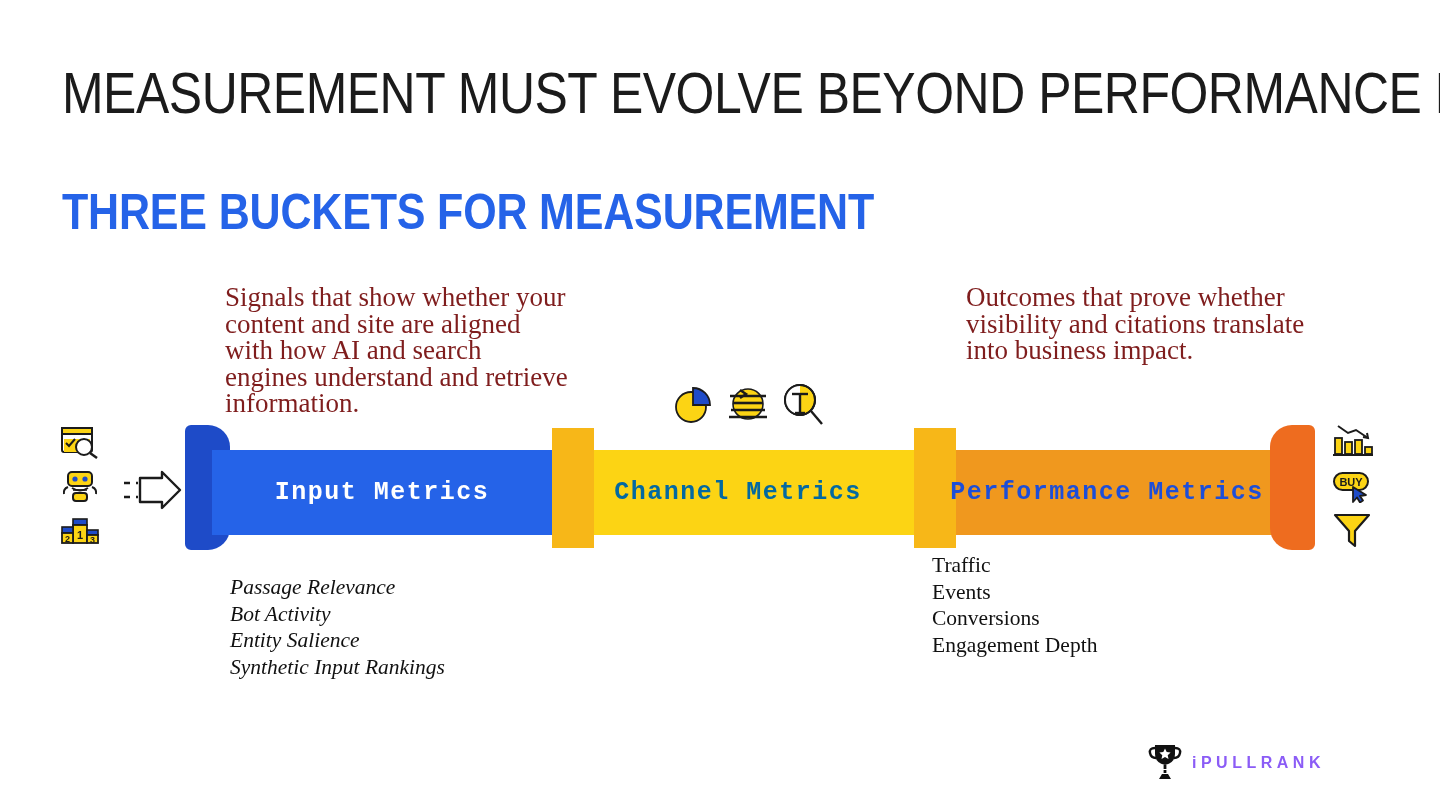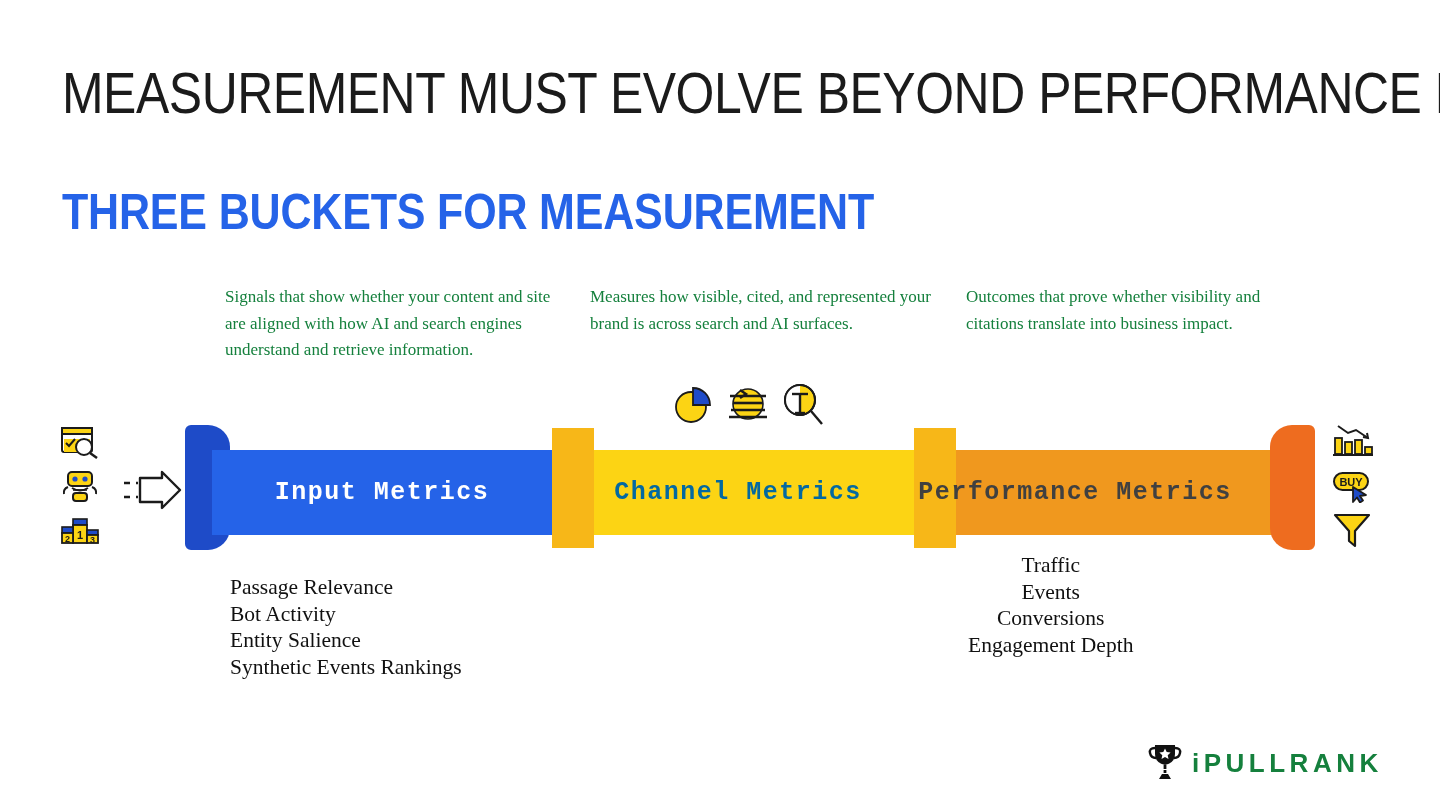--- a/index.html
+++ b/index.html
@@ -23,35 +23,35 @@
     font-family:"Liberation Sans Narrow","Liberation Sans",sans-serif;
     font-size:50px;line-height:56px;font-weight:700;letter-spacing:-0.2px;
     color:#2563E8;white-space:nowrap;
     transform:scaleX(0.86);transform-origin:left center;
   }
 
   
   .desc{
     position:absolute;
     font-family:"Liberation Serif",serif;
-    font-size:17px;line-height:26.5px;color:#15803d;
+    font-size:27px;line-height:26.5px;color:#7f1d1d;
   }
   .desc.d1{left:225px;top:284px;width:345px;}
   .desc.d2{left:590px;top:284px;width:350px;}
   .desc.d3{left:966px;top:284px;width:345px;}
 
   
   .list{
     position:absolute;
     font-family:"Liberation Serif",serif;
     font-size:21.5px;line-height:26.5px;color:#111111;
   }
-  .list.l1{left:230px;top:574px;}
+  .list.l1{left:230px;top:574px;font-style:italic;}
   .list.l2{left:602px;top:560px;}
-  .list.l3{left:968px;top:552px;text-align:center;}
+  .list.l3{left:932px;top:552px;}
   .list div{white-space:nowrap;}
 
   
   .flow{position:absolute;left:0;top:0;width:1440px;height:810px;pointer-events:none;}
 
   .cap{position:absolute;}
   .cap-left{
     left:185px;top:425px;width:45px;height:125px;
     background:#1E4BC8;border-radius:6px 22px 22px 6px;
   }
@@ -70,48 +70,47 @@
 
   .seg-label{
     position:absolute;top:450px;height:85px;
     display:flex;align-items:center;justify-content:center;
     font-family:"Liberation Mono","DejaVu Sans Mono",monospace;
     font-size:25px;font-weight:700;letter-spacing:1.5px;
     text-align:left;line-height:30px;
   }
   .lab-blue  {left:212px;width:340px;color:#ffffff;}
   .lab-yellow{left:552px;width:372px;color:#0369a1;}
-  .lab-orange{left:892px;width:366px;color:#404040;}
+  .lab-orange{left:924px;width:366px;color:#1d4ed8;}
 
   
   .icons-left{position:absolute;left:60px;top:420px;width:55px;}
   .icons-left .ic{height:44px;display:flex;align-items:center;}
   .icons-right{position:absolute;left:1332px;top:420px;width:52px;}
   .icons-right .ic{height:44px;display:flex;align-items:center;}
   .icons-mid{position:absolute;left:672px;top:382px;display:flex;gap:12px;align-items:flex-end;}
 
   .arrow-wrap{position:absolute;left:122px;top:470px;}
 
   
   .logo{position:absolute;left:1148px;top:742px;display:flex;align-items:center;gap:10px;}
   .logo-text{
     font-family:"Liberation Sans",sans-serif;
-    font-size:26px;font-weight:700;letter-spacing:4.5px;color:#15803d;
+    font-size:16px;font-weight:700;letter-spacing:4.5px;color:#8b5cf6;
   }
 </style>
 </head>
 <body>
 
 <div class="slide">
 
   <div class="title">MEASUREMENT MUST EVOLVE BEYOND PERFORMANCE METRICS</div>
   <div class="subtitle">THREE BUCKETS FOR MEASUREMENT</div>
 
   <div class="desc d1">Signals that show whether your content and site are aligned with how AI and search engines understand and retrieve information.</div>
-  <div class="desc d2">Measures how visible, cited, and represented your brand is across search and AI surfaces.</div>
   <div class="desc d3">Outcomes that prove whether visibility and citations translate into business impact.</div>
 
   <div class="flow">
     <div class="cap cap-left"></div>
     <div class="seg seg-blue"></div>
     <div class="seg seg-yellow"></div>
     <div class="seg seg-orange"></div>
     <div class="joint joint-1"></div>
     <div class="joint joint-2"></div>
     <div class="cap cap-right"></div>
@@ -221,21 +220,21 @@
       <svg width="40" height="38" viewBox="0 0 40 38">
         <path d="M3 4 L37 4 L23 20 L23 35 L17 30 L17 20 Z" fill="#FCD414" stroke="#1b1b1b" stroke-width="2.2" stroke-linejoin="round"></path>
       </svg>
     </div>
   </div>
 
   <div class="list l1">
     <div>Passage Relevance</div>
     <div>Bot Activity</div>
     <div>Entity Salience</div>
-    <div>Synthetic Events Rankings</div>
+    <div>Synthetic Input Rankings</div>
   </div>
   <div class="list l3">
     <div>Traffic</div>
     <div>Events</div>
     <div>Conversions</div>
     <div>Engagement Depth</div>
   </div>
 
   <div class="logo">
     <span>

